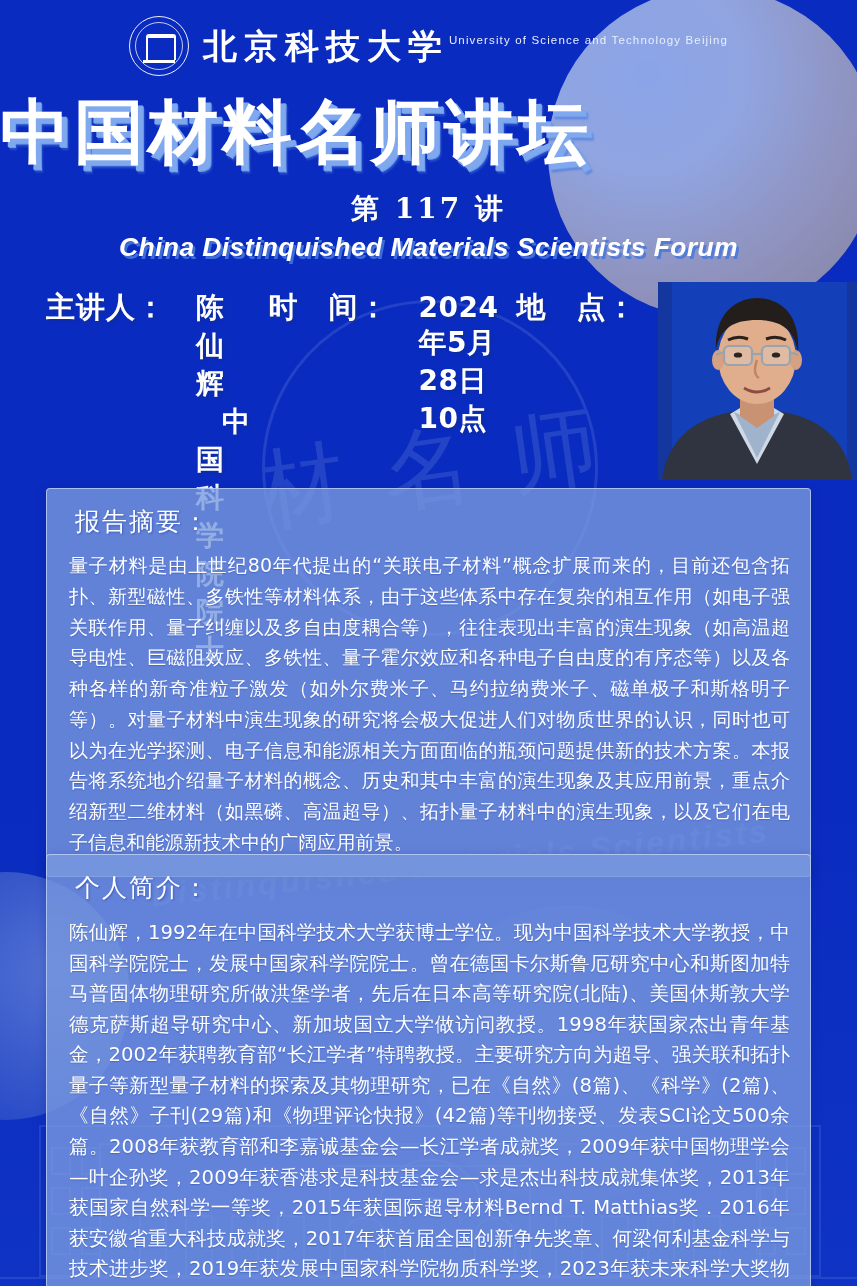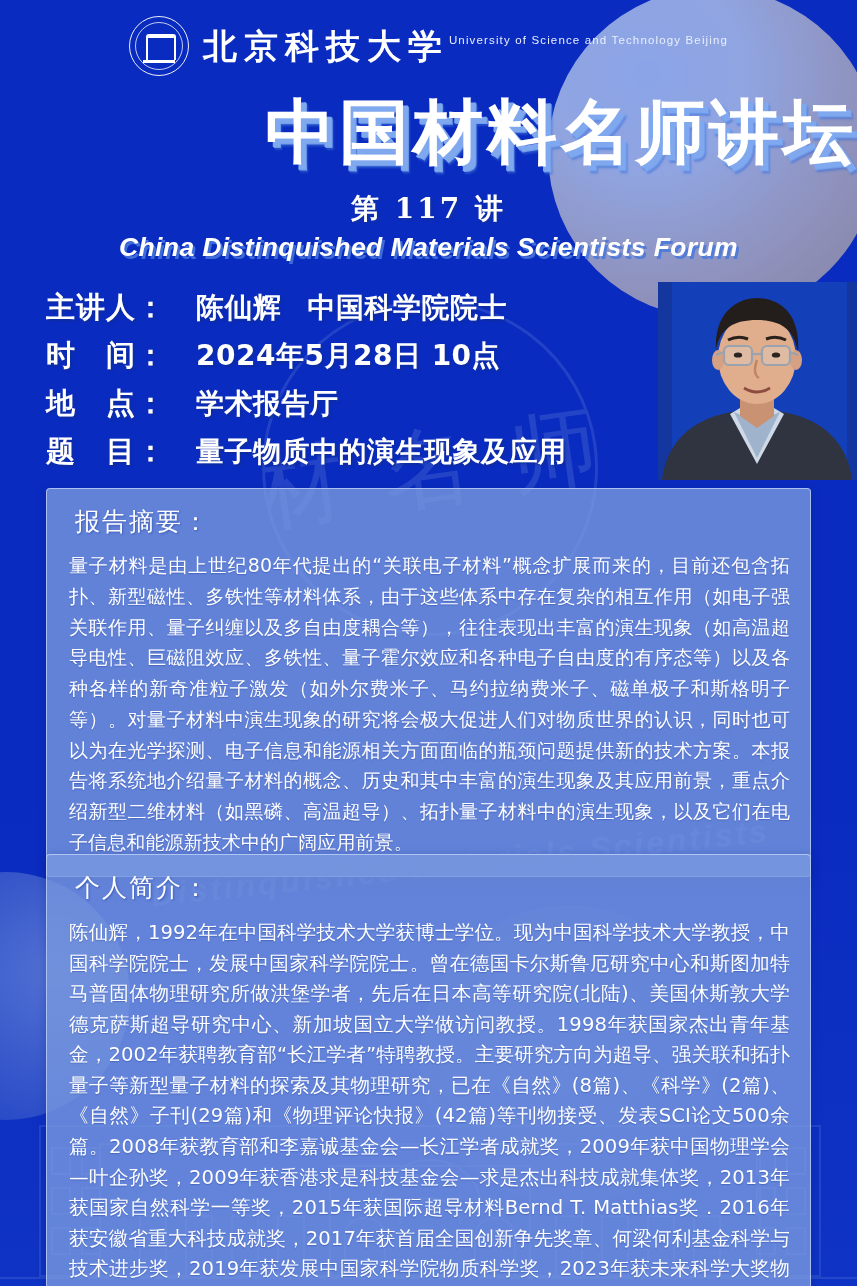--- a/index.html
+++ b/index.html
@@ -120,21 +120,21 @@
     font-size:34px;color:#fff;font-weight:bold;letter-spacing:7px;
     font-family:"DejaVu Serif","Liberation Serif",serif;
   }
   .logo-en{
     font-size:11.5px;color:#e9eefc;letter-spacing:1.15px;margin-top:6px;
     font-family:"Liberation Sans",sans-serif;
   }
 
   
   .main-title{
-    position:absolute;left:0;top:96px;width:857px;text-align:right;
+    position:absolute;left:0;top:96px;width:857px;text-align:left;
     font-size:70px;font-weight:bold;letter-spacing:4px;color:#ffffff;
     font-family:"DejaVu Sans","Liberation Sans",sans-serif;
     text-shadow:
        5px 5px 0 #7fa8ef,
        6px 6px 0 #6e9bea,
        7px 8px 2px rgba(60,110,215,.55);
     line-height:1.05;
   }
   .session-no{
     position:absolute;left:0;top:190px;width:857px;text-align:center;
@@ -146,21 +146,21 @@
     position:absolute;left:0;top:232px;width:857px;text-align:center;
     font-size:26.5px;font-weight:bold;font-style:italic;color:#ffffff;
     letter-spacing:.4px;
     font-family:"Liberation Sans",sans-serif;
     text-shadow:2.5px 2.5px 0 rgba(70,120,220,.85);
   }
 
   
   .info-block{
     position:absolute;left:46px;top:288px;width:620px;
-    display:flex;flex-direction:column;gap:8px;
+    display:flex;flex-direction:row;gap:18px;
   }
   .info-row{display:flex;align-items:baseline;}
   .info-label{
     flex:none;width:150px;
     font-size:29px;font-weight:bold;color:#ffffff;
     font-family:"DejaVu Serif","Liberation Serif",serif;
     text-shadow:2px 2px 2px rgba(15,45,150,.7);
     letter-spacing:1px;
   }
   .info-value{

